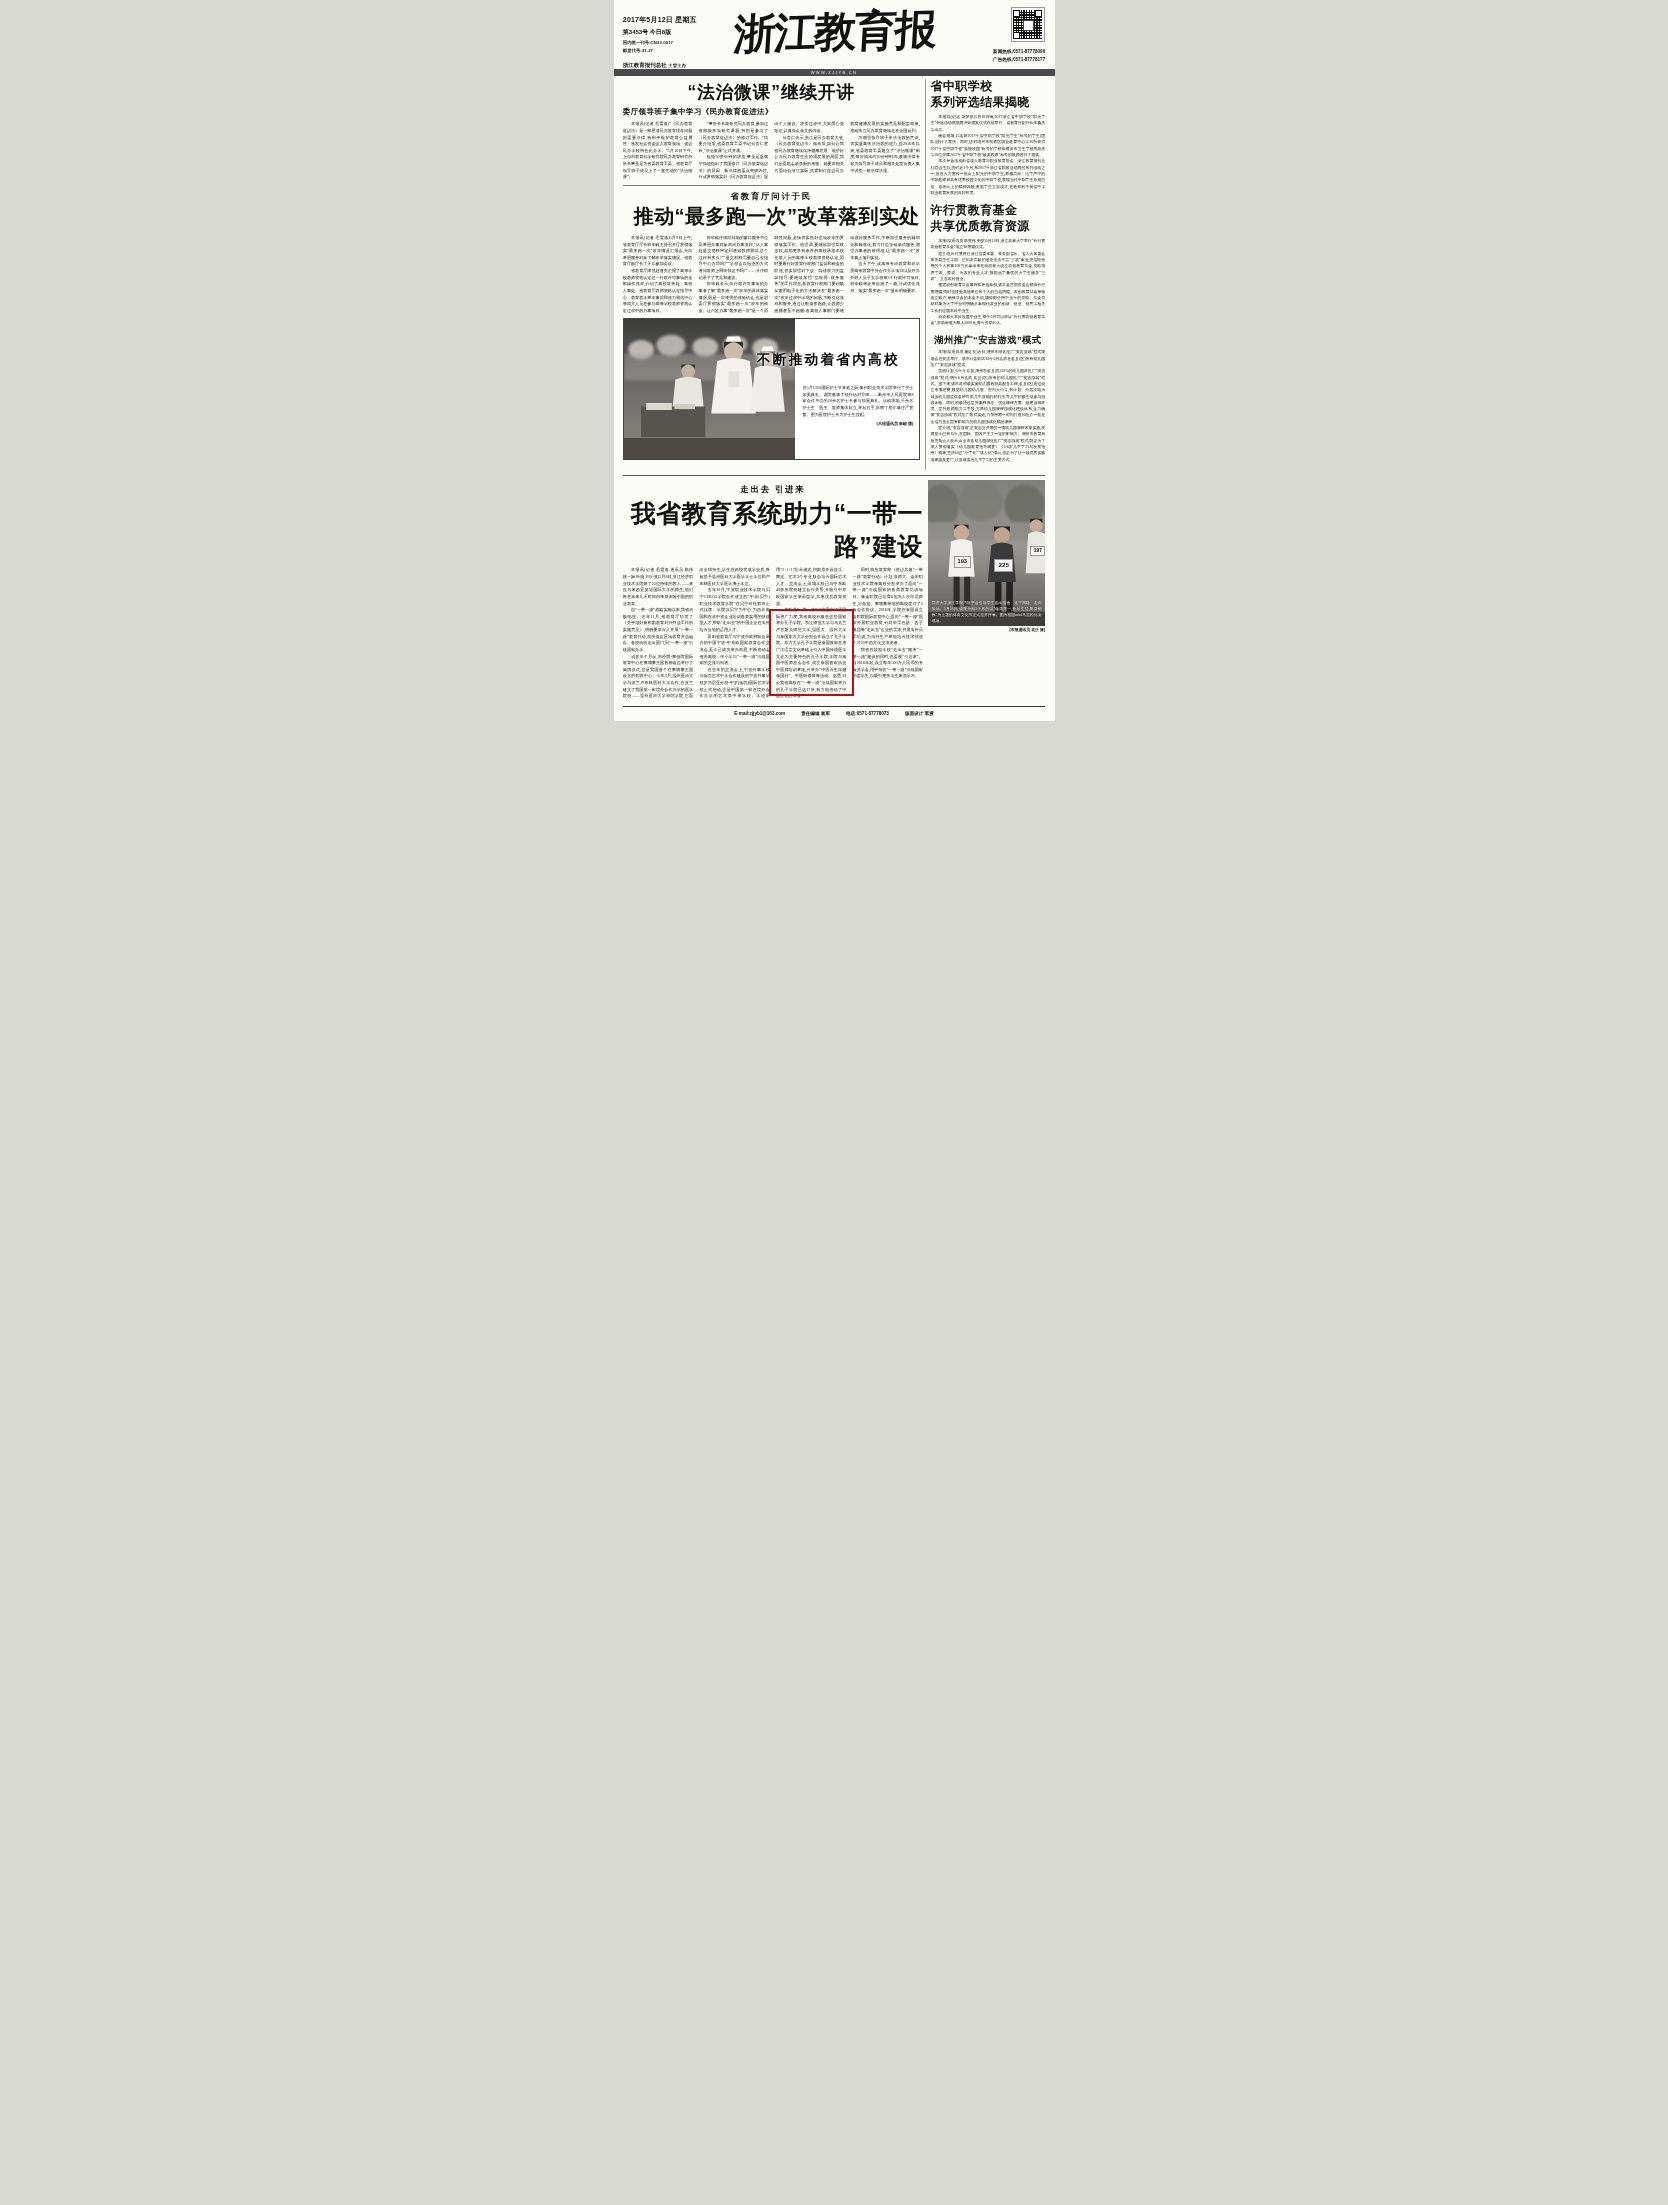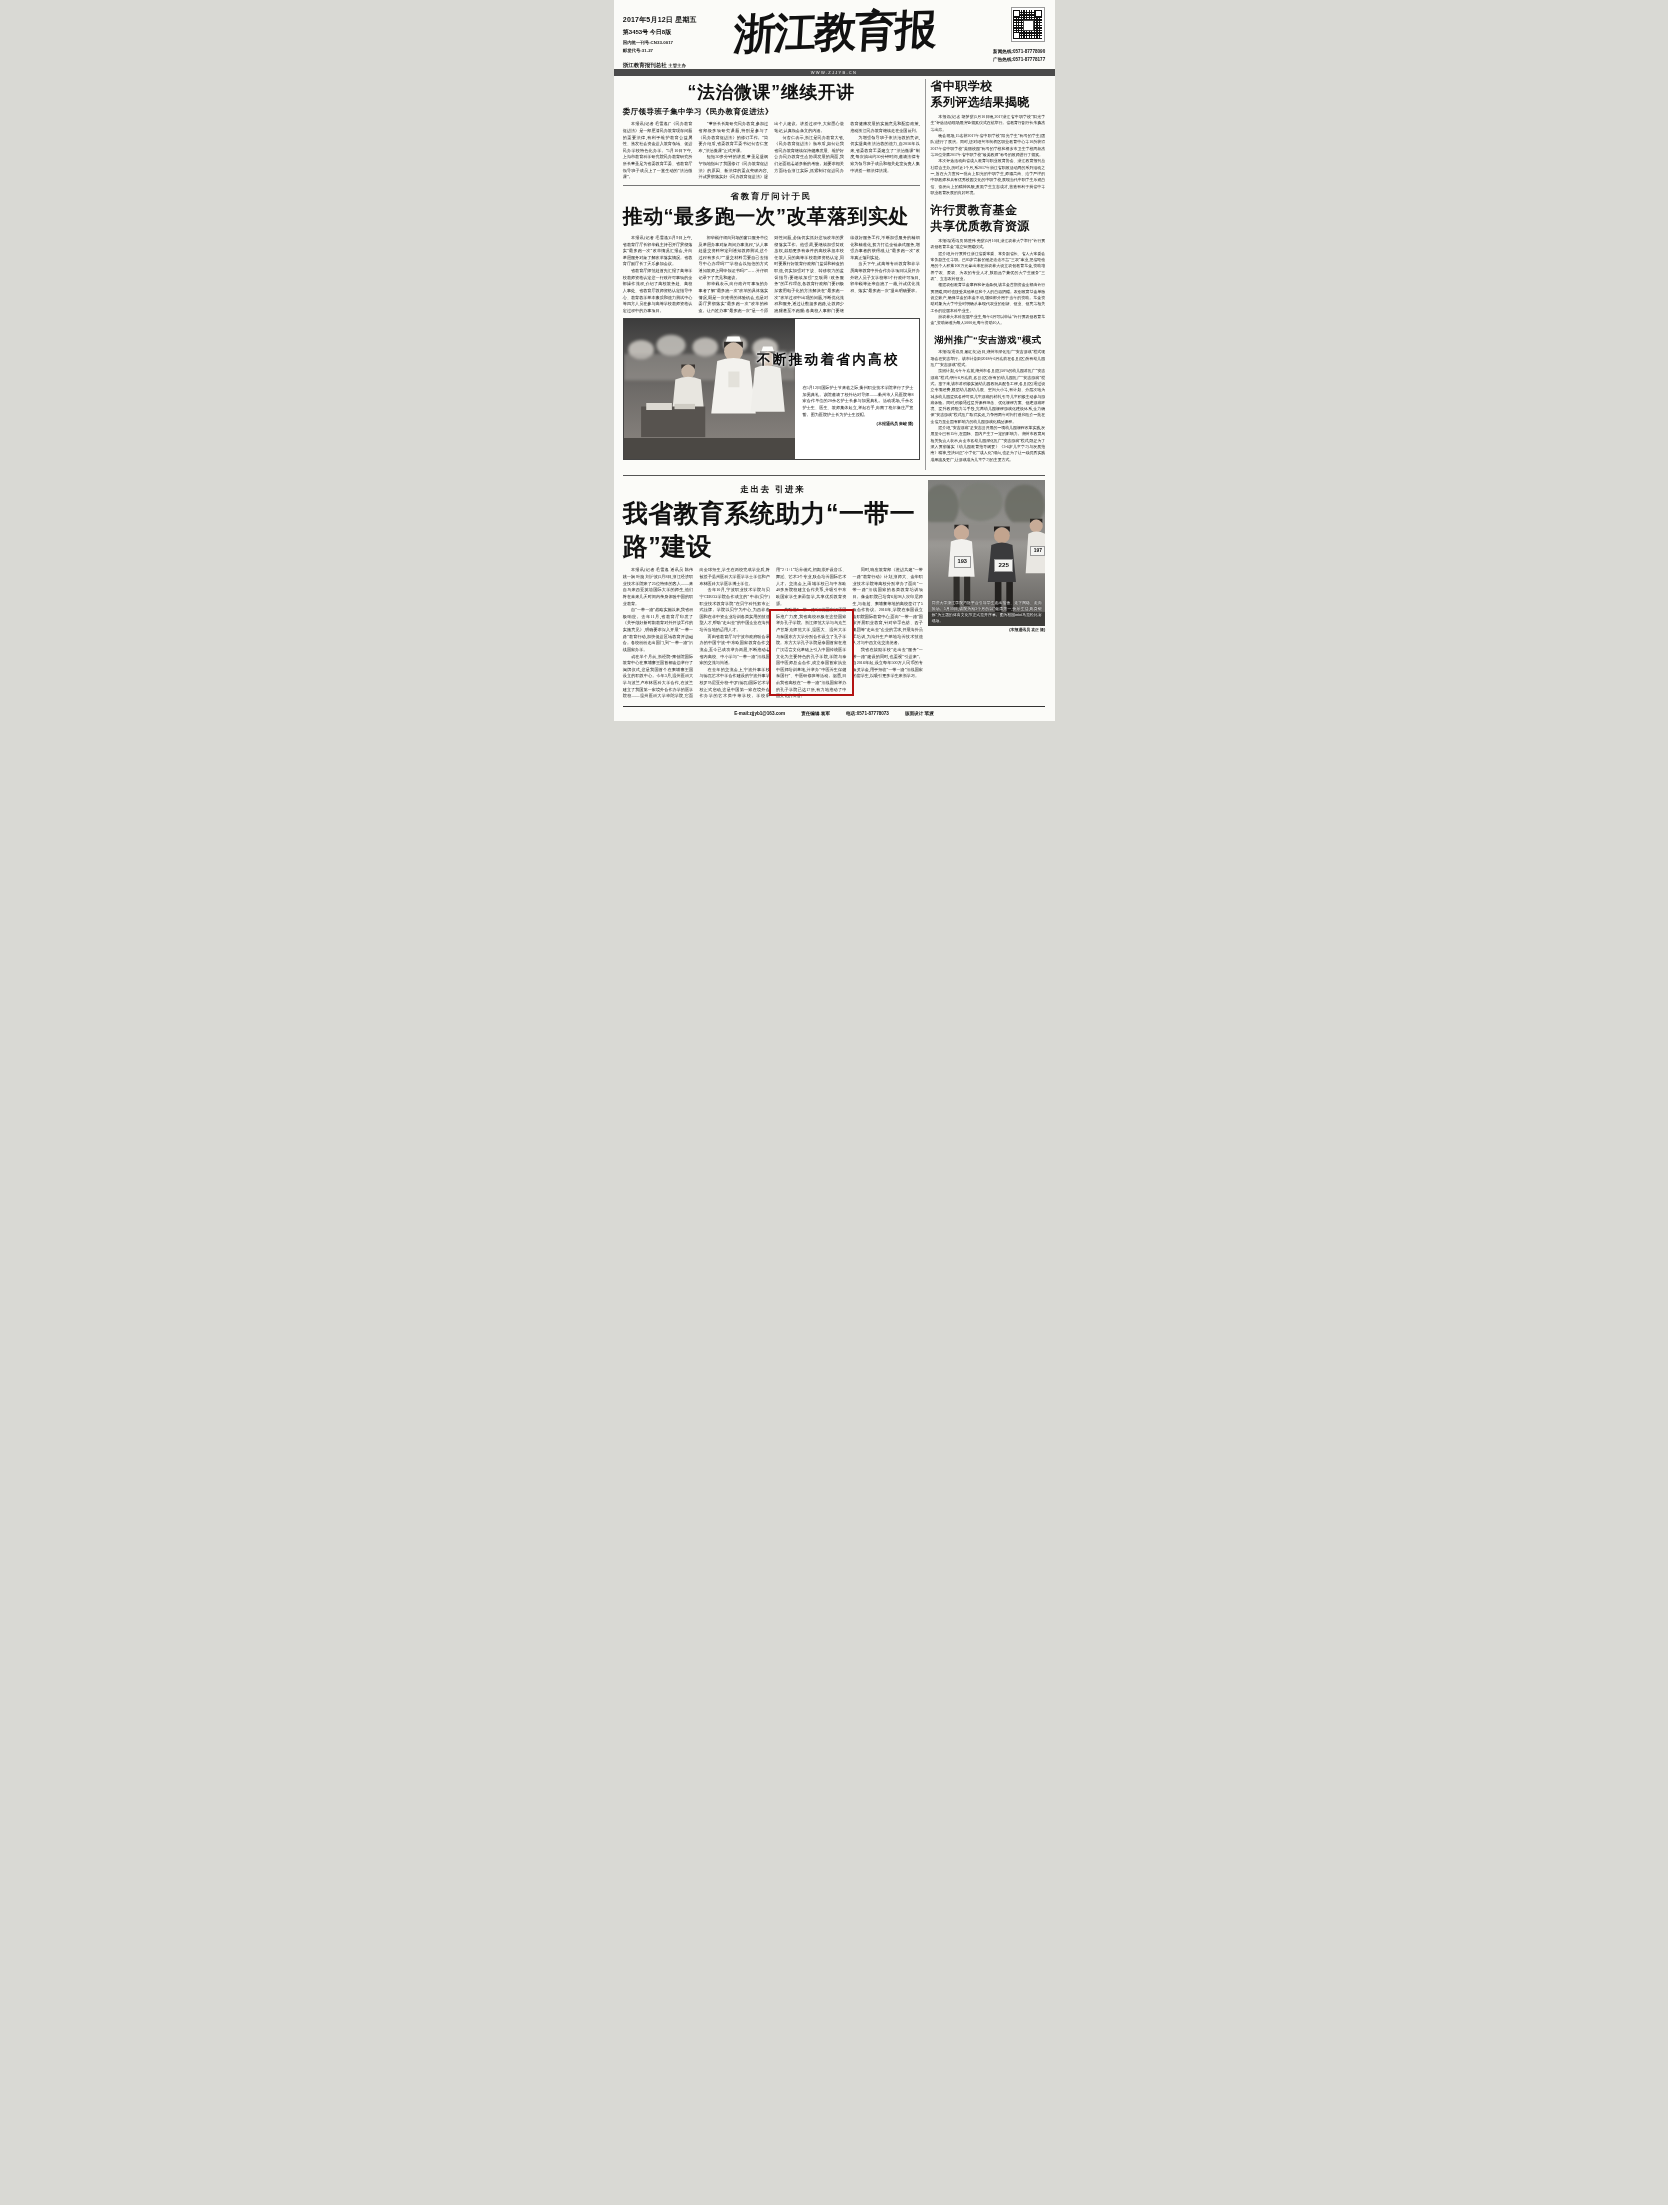--- a/index.html
+++ b/index.html
@@ -35,21 +35,21 @@
   .main{display:flex;margin-top:3px;}
   .col-left{width:303px;}
   .vrule{border-left:0.4px solid #999;margin:0 4.9px;}
   .col-right{width:117px;}
   .headline1{font-family:"Liberation Sans","DejaVu Sans",sans-serif;font-weight:900;font-size:17.6px;
              text-align:center;letter-spacing:0.9px;margin:1.8px 0 0.9px;}
   .subhead{font-size:7.5px;font-weight:700;letter-spacing:0.4px;margin:2.6px 0 4.4px;}
   .kicker{font-family:"Liberation Sans","DejaVu Sans",sans-serif;font-weight:900;font-size:8.4px;
           text-align:center;letter-spacing:1.8px;margin:4.4px 0 0;}
   .headline2{font-family:"Liberation Sans","DejaVu Sans",sans-serif;font-weight:900;font-size:20px;
-             text-align:left;letter-spacing:0.4px;margin:1.8px 0 4.4px;}
+             text-align:right;letter-spacing:0.4px;margin:1.8px 0 4.4px;}
   .body{column-gap:6.2px;text-align:justify;font-size:4.1px;line-height:1.62;}
   .cols4{column-count:4;}
   .para{margin:0;text-indent:2em;}
   .hrule{border:none;border-top:0.4px solid #777;margin:4.4px 0 2.6px;}
   
   .r-art{margin-bottom:7px;}
   .r-title{font-family:"Liberation Sans","DejaVu Sans",sans-serif;font-weight:900;font-size:12px;
            line-height:1.3;margin:0.9px 0 3.5px;letter-spacing:0.4px;}
   .r-title.small{font-size:9.3px;text-align:center;}
   .r-body{font-size:3.9px;line-height:1.62;text-align:justify;}

